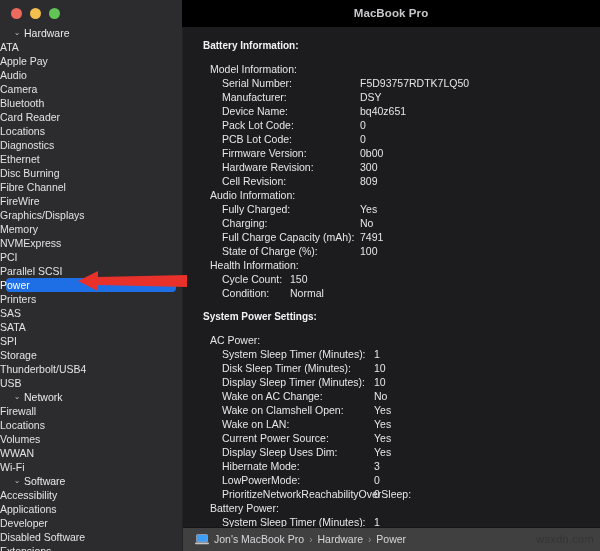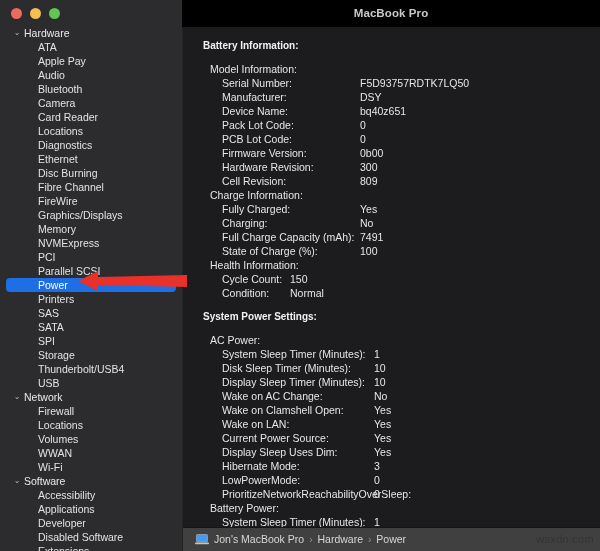--- a/index.html
+++ b/index.html
@@ -51,21 +51,20 @@
     left: 0; top: 26px;
     width: 182px;
   }
   .side-row {
     position: relative;
     height: 14px;
     line-height: 14px;
     font-size: 10.5px;
     color: #e3e3e4;
     white-space: nowrap;
-    padding-left: 38px;
     box-sizing: border-box;
   }
   .side-row.group {
     padding-left: 24px;
     color: #eaeaec;
   }
   .side-row.group .chev {
     position: absolute;
     left: 12px; top: 0;
     width: 10px;
@@ -206,22 +205,22 @@
       <span class="light red"></span>
       <span class="light yellow"></span>
       <span class="light green"></span>
     </div>
 
     <div id="sidebar-list">
         <div class="side-row group"><span class="chev">⌄</span><span class="lbl">Hardware</span></div>
         <div class="side-row"><span class="lbl">ATA</span></div>
         <div class="side-row"><span class="lbl">Apple Pay</span></div>
         <div class="side-row"><span class="lbl">Audio</span></div>
+        <div class="side-row"><span class="lbl">Camera</span></div>
         <div class="side-row"><span class="lbl">Bluetooth</span></div>
-        <div class="side-row"><span class="lbl">Camera</span></div>
         <div class="side-row"><span class="lbl">Card Reader</span></div>
         <div class="side-row"><span class="lbl">Locations</span></div>
         <div class="side-row"><span class="lbl">Diagnostics</span></div>
         <div class="side-row"><span class="lbl">Ethernet</span></div>
         <div class="side-row"><span class="lbl">Disc Burning</span></div>
         <div class="side-row"><span class="lbl">Fibre Channel</span></div>
         <div class="side-row"><span class="lbl">FireWire</span></div>
         <div class="side-row"><span class="lbl">Graphics/Displays</span></div>
         <div class="side-row"><span class="lbl">Memory</span></div>
         <div class="side-row"><span class="lbl">NVMExpress</span></div>
@@ -293,21 +292,21 @@
           <div class="row">
             <span class="k">Hardware Revision:</span>
             <span class="v">300</span>
           </div>
           <div class="row">
             <span class="k">Cell Revision:</span>
             <span class="v">809</span>
           </div>
         </div>
 
-      <div class="grp">Charge Information:</div>
+      <div class="grp">Audio Information:</div>
       <div id="charge-rows" class="col-a">
           <div class="row">
             <span class="k">Fully Charged:</span>
             <span class="v">Yes</span>
           </div>
           <div class="row">
             <span class="k">Charging:</span>
             <span class="v">No</span>
           </div>
           <div class="row">

